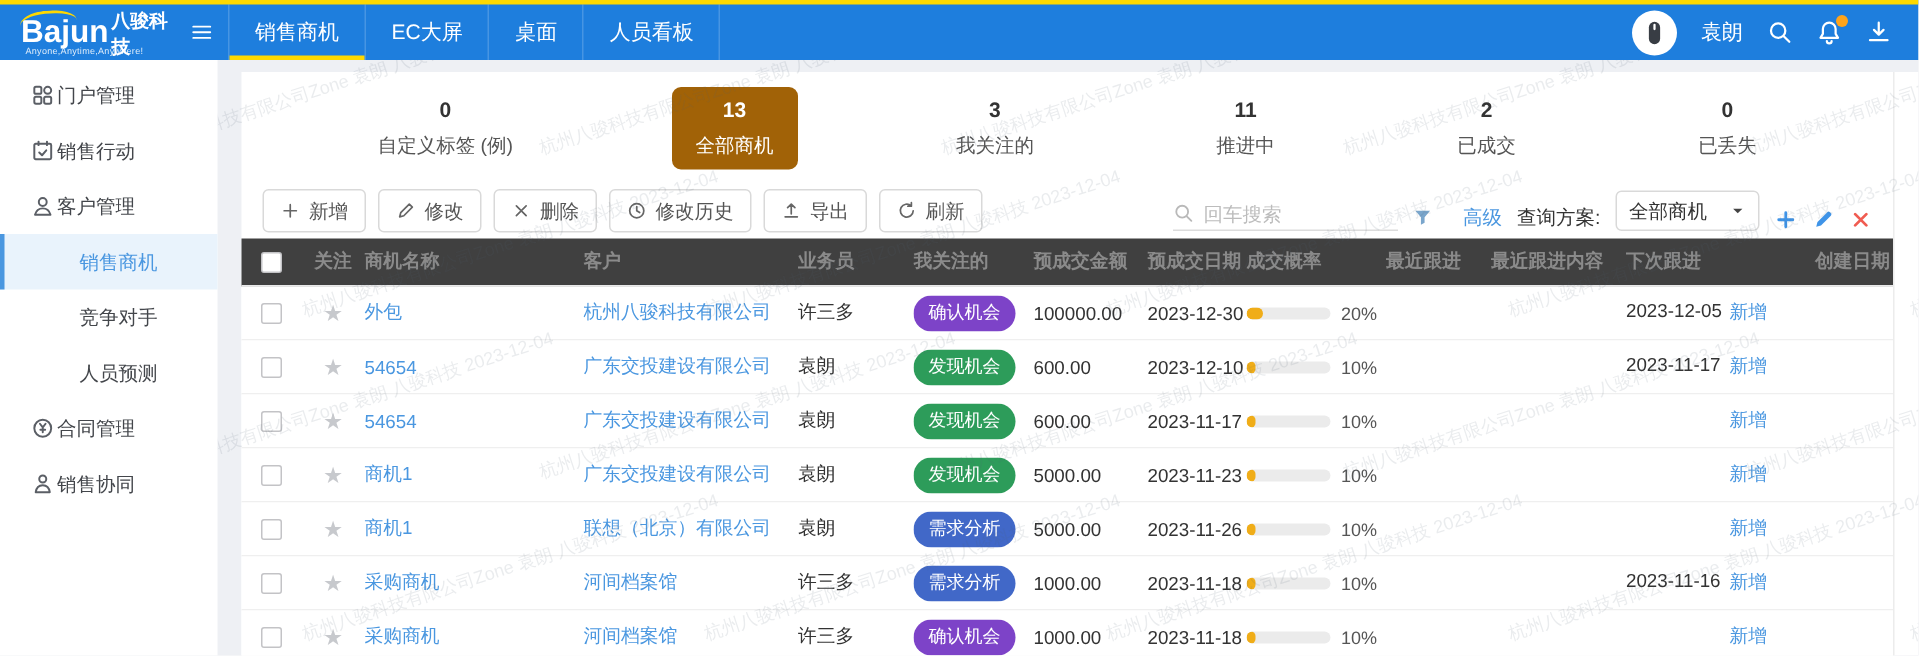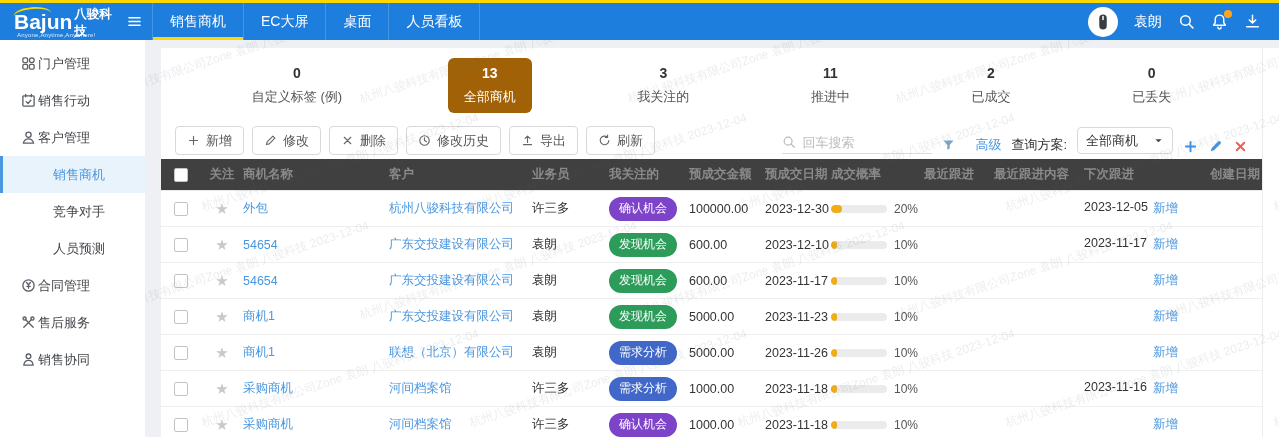--- a/index.html
+++ b/index.html
@@ -183,30 +183,20 @@
           <svg viewBox="0 0 16 16">
             <circle cx="8" cy="8" r="6"></circle>
             <path d="M6 4.8L8 7.3l2-2.5M8 7.3v3.5M6.3 9h3.4"></path>
           </svg>
         </span>
         <span>合同管理</span>
       </div>
       <div class="side-item">
         <span class="side-icon icon">
           <svg viewBox="0 0 16 16">
-            <path d="M4.5 4.5L13 13M11.5 4.5L3 13"></path>
-            <circle cx="3.8" cy="3.8" r="1.7"></circle>
-            <circle cx="12.2" cy="3.8" r="1.7"></circle>
-          </svg>
-        </span>
-        <span>售后服务</span>
-      </div>
-      <div class="side-item">
-        <span class="side-icon icon">
-          <svg viewBox="0 0 16 16">
             <circle cx="8" cy="4.6" r="2.5"></circle>
             <path d="M3 14c.5-3.5 2.3-5 5-5s4.5 1.5 5 5z"></path>
           </svg>
         </span>
         <span>销售协同</span>
       </div>
     </div>
 </div>
 
 <div class="content-bg"></div>

